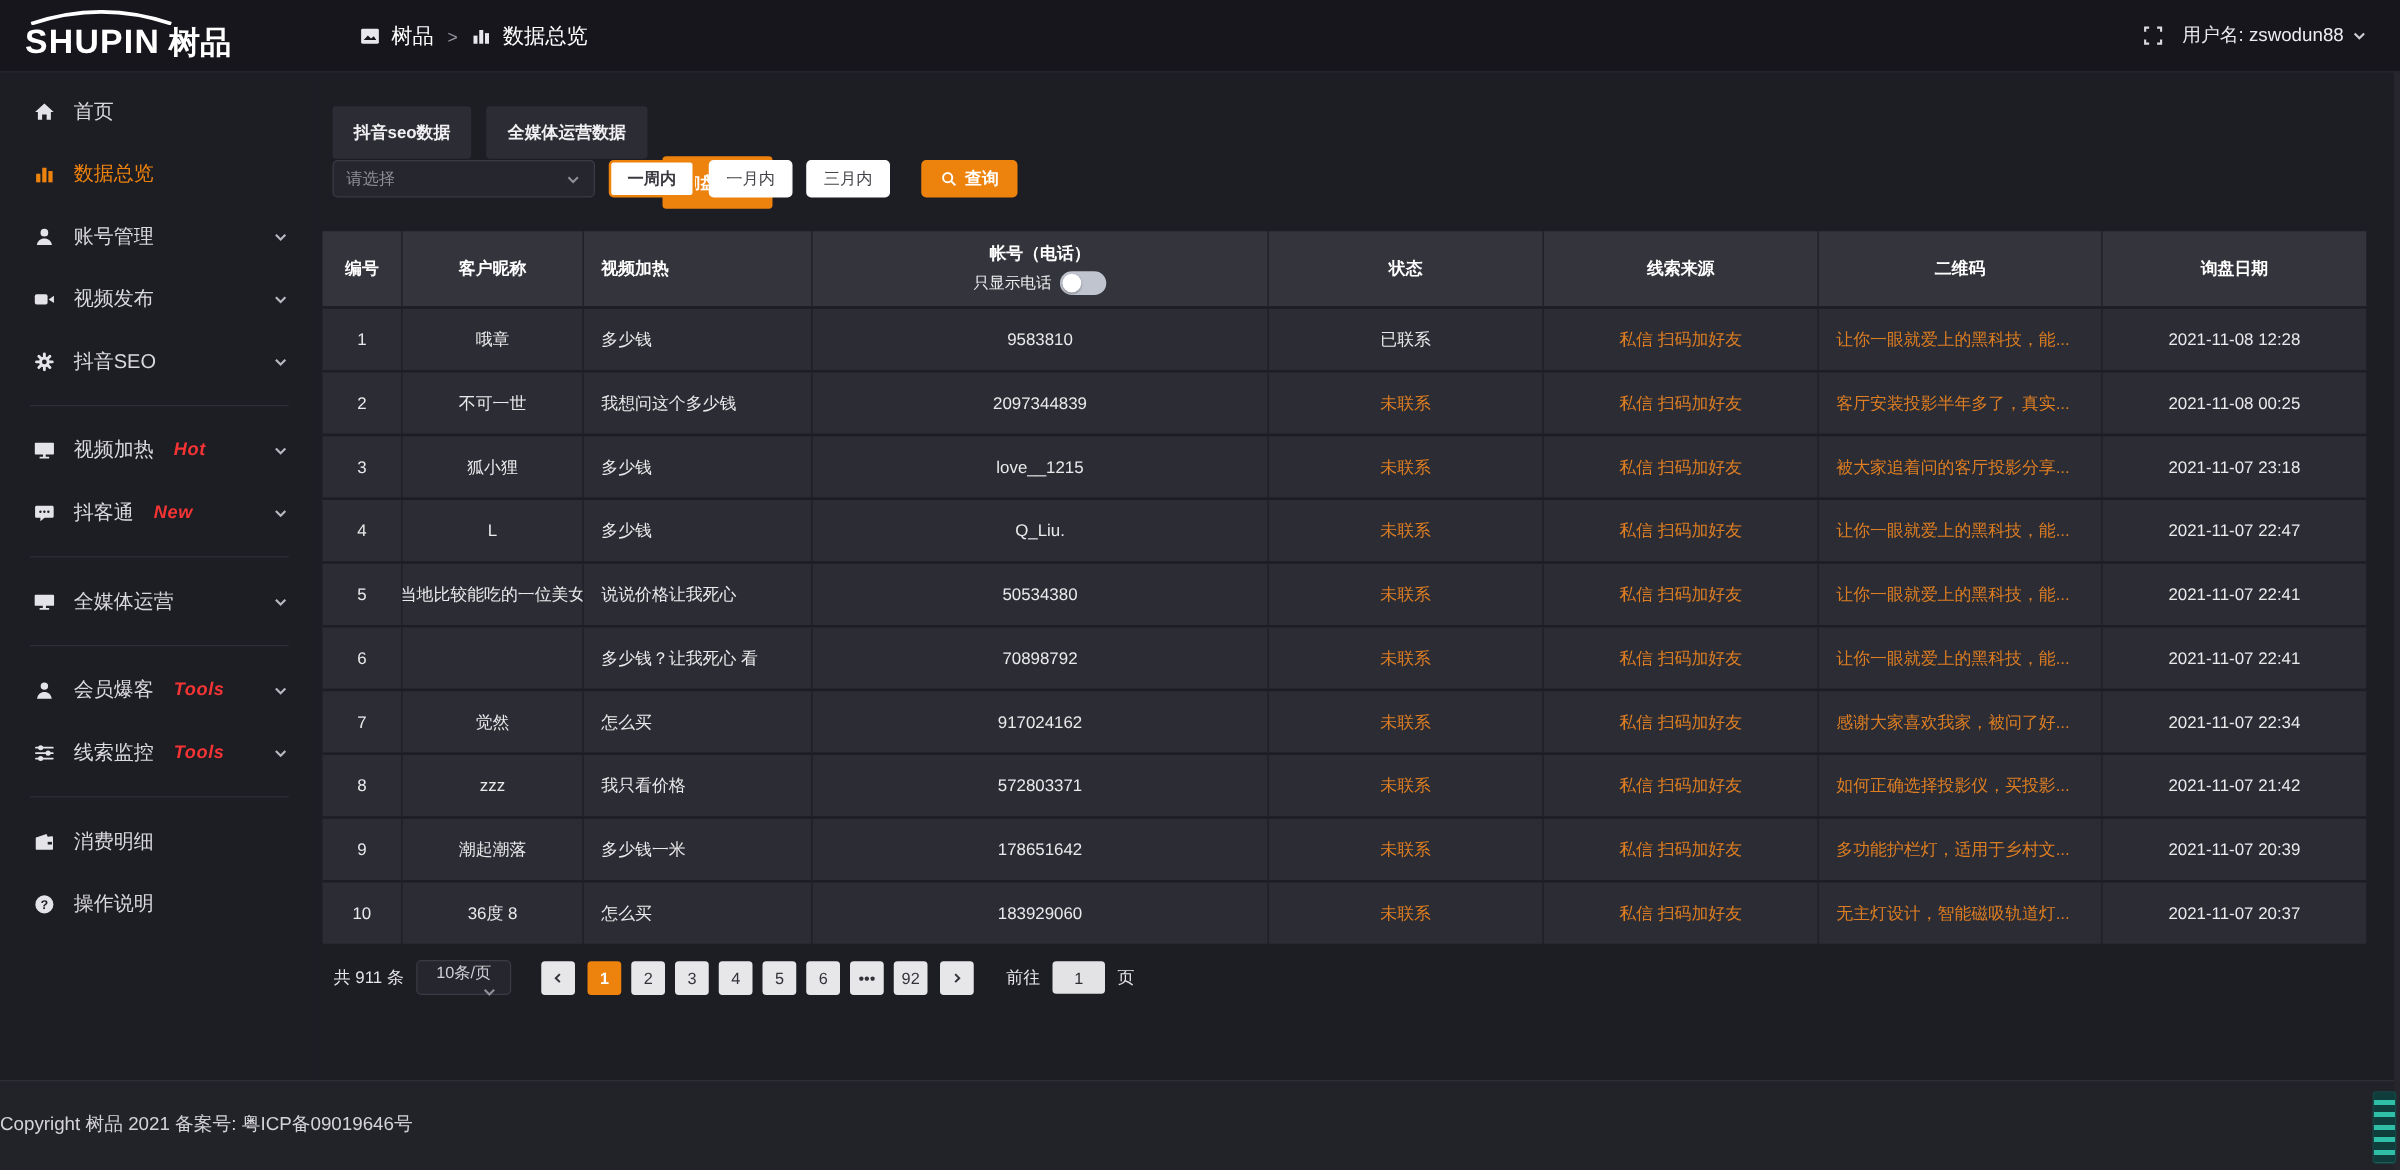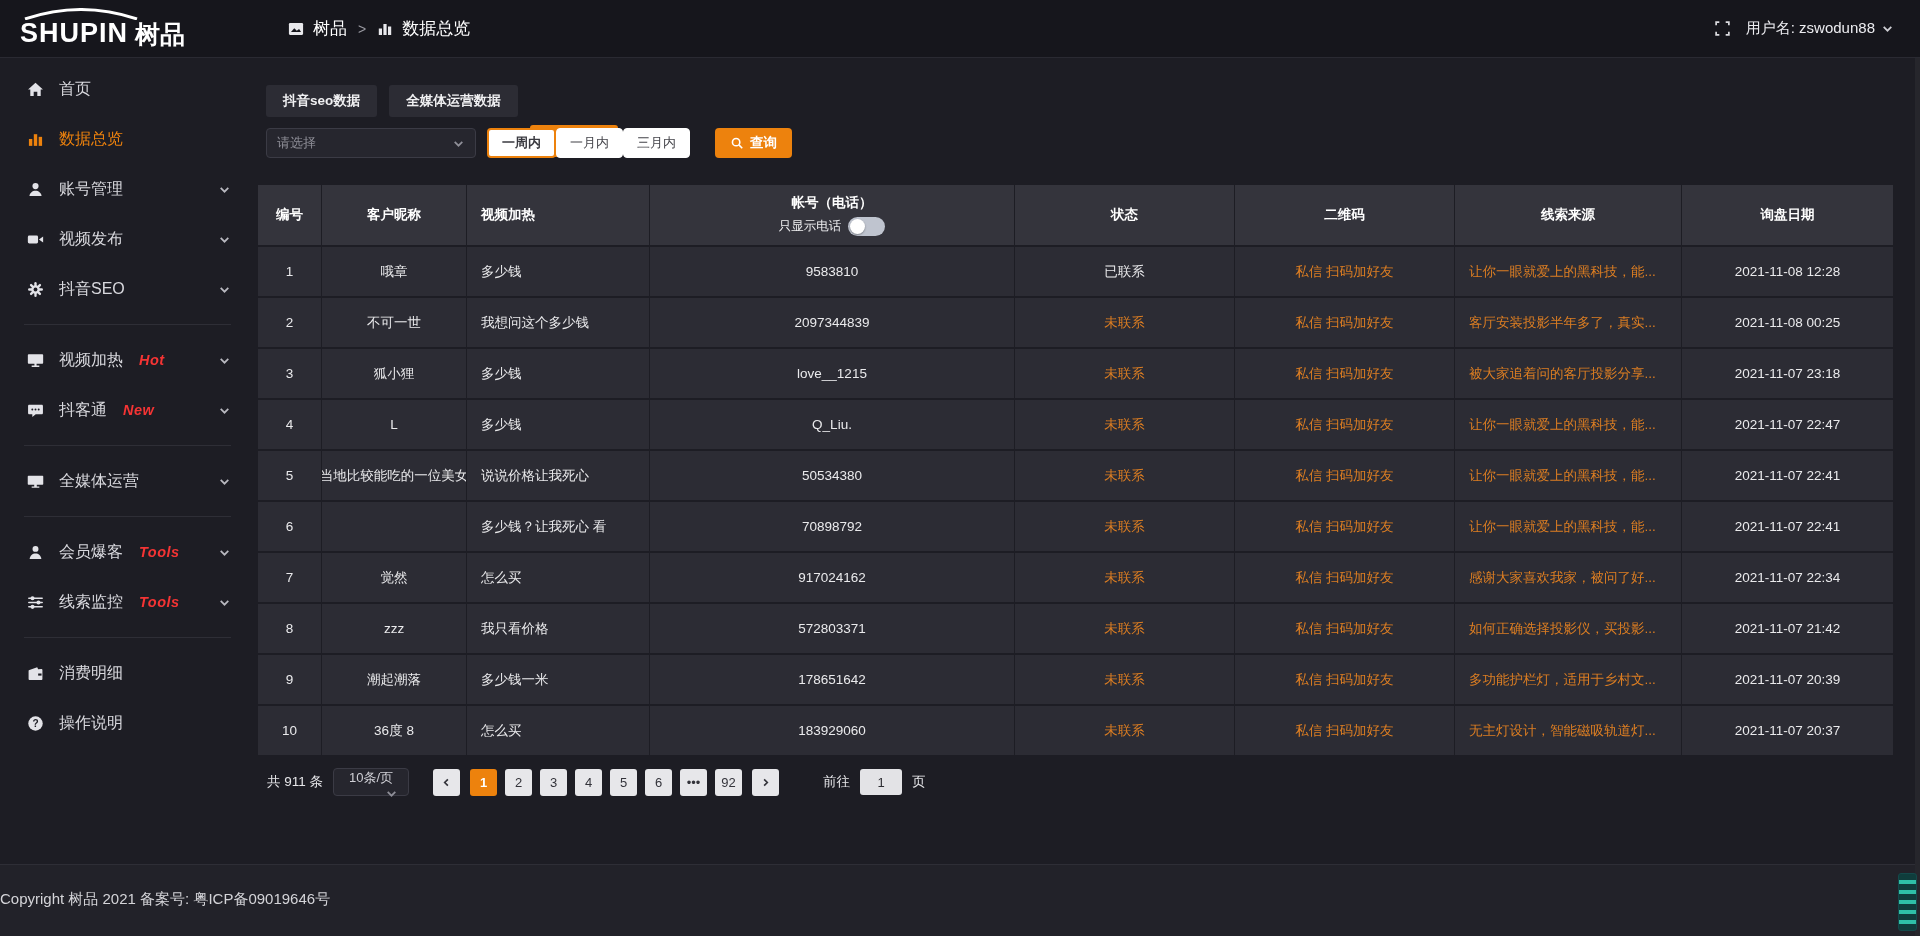--- a/index.html
+++ b/index.html
@@ -43,21 +43,21 @@
   .side-item.active{color:var(--accent);}
   .side-item.active .icon{color:var(--accent);}
   .badge{font-style:italic;font-weight:bold;font-size:14.5px;margin-left:16px;letter-spacing:.5px;}
   .chev{width:13px;height:13px;margin-left:auto;color:#b9b9c0;flex:0 0 auto;}
   .side-divider{height:1px;background:#2e2e36;margin:10px 24px;}
 
   
   .main{position:absolute;left:255px;top:58px;right:0;bottom:0;background:var(--bg);}
 
   .tabs{position:absolute;left:11px;top:27px;display:flex;gap:12px;}
-  .tab{height:32px;padding:0 17px;background:#2c2c34;color:#f0f0f2;font-size:13.5px;font-weight:bold;
+  .tab{height:42px;padding:0 17px;background:#2c2c34;color:#f0f0f2;font-size:13.5px;font-weight:bold;
     display:flex;align-items:center;border-radius:3px;cursor:pointer;white-space:nowrap;}
   .tab.active{background:var(--accent);color:#fff;margin-top:40px;}
 
   .filter-row{position:absolute;left:11px;top:70px;display:flex;align-items:center;gap:11px;}
   .select{height:30px;background:#26262e;border:1px solid #3b3b45;border-radius:4px;
     display:flex;align-items:center;padding:0 10px;color:#8f8f98;font-size:13px;cursor:pointer;}
   .filter-select{width:210px;}
   .sel-chev{width:13px;height:13px;margin-left:auto;color:#8f8f98;}
   .period-btn{height:30px;padding:0 13px;background:#fff;color:#44444a;font-size:13px;border-radius:4px;
     border:1px solid #fff;display:flex;align-items:center;cursor:pointer;white-space:nowrap;}
@@ -89,21 +89,21 @@
 
   
   .pagination{position:absolute;left:12px;top:710px;display:flex;align-items:center;gap:10px;font-size:13.5px;color:#e6e6e9;}
   .size-select{width:76px;height:28px;color:#cfcfd5;margin-right:14px;flex-direction:column;}
   .pg-btn{min-width:27px;height:27px;padding:0 6px;background:#e7e7ea;color:#33333a;border-radius:3px;
     display:flex;align-items:center;justify-content:center;font-size:13px;cursor:pointer;}
   .pg-btn.active{background:var(--accent);color:#fff;font-weight:bold;}
   .pg-arrow{width:27px;}
   .pg-arrow span{width:11px;height:11px;display:block;}
   .pages{display:flex;gap:8px;}
-  .goto-label{margin-left:34px;}
+  .goto-label{margin-left:16px;}
   .goto-input{width:42px;height:26px;background:#e3e3e6;border:none;border-radius:3px;text-align:center;
     font-size:13px;color:#2e2e33;font-family:"Liberation Sans",sans-serif;}
 
   
   .footer{position:absolute;left:0;right:0;top:864px;bottom:0;background:#222229;border-top:1px solid #2e2e36;
     display:flex;justify-content:flex-start;align-items:flex-start;padding-top:25px;font-size:15px;color:#d4d4d8;}
 
   
   .scroll-track{position:absolute;right:0;top:0;width:5px;height:100%;background:#26262c;}
   .float-widget{position:absolute;right:3px;top:873px;width:19px;height:58px;border-radius:3px;cursor:pointer;
@@ -338,21 +338,21 @@
 
   <div class="filter-row">
     <div class="select filter-select">
       <span>请选择</span>
       <span class="sel-chev">
           <svg viewBox="0 0 12 12" fill="none" stroke="currentColor" stroke-width="1.6">
             <path d="M2.5 4.5 6 8l3.5-3.5"></path>
           </svg>
         </span>
     </div>
-    <div class="pages" style="gap:0">
+    <div class="pages" style="gap:11px">
         <div class="period-btn selected">一周内</div>
         <div class="period-btn">一月内</div>
         <div class="period-btn">三月内</div>
       </div>
     <div class="search-btn">
       <span class="s-icon">
           <svg viewBox="0 0 16 16" fill="none" stroke="currentColor" stroke-width="1.8">
             <circle cx="7" cy="7" r="4.2"></circle>
             <path d="M10.2 10.2 14 14"></path>
           </svg>
@@ -367,22 +367,22 @@
       <div class="th">客户昵称</div>
       <div class="th left">视频加热</div>
       <div class="th th-phone">
         <span>帐号（电话）</span>
         <span class="toggle-line">
           <span>只显示电话</span>
           <span class="switch"></span>
         </span>
       </div>
       <div class="th">状态</div>
+      <div class="th">线索来源</div>
       <div class="th">二维码</div>
-      <div class="th">线索来源</div>
       <div class="th">询盘日期</div>
     </div>
     <div>
         <div class="trow">
           <div class="td c-id">1</div>
           <div class="td c-nick">哦章</div>
           <div class="td c-content left">多少钱</div>
           <div class="td c-account">9583810</div>
           <div class="td c-status">已联系</div>
           <div class="td c-qr orange">私信 扫码加好友</div>

